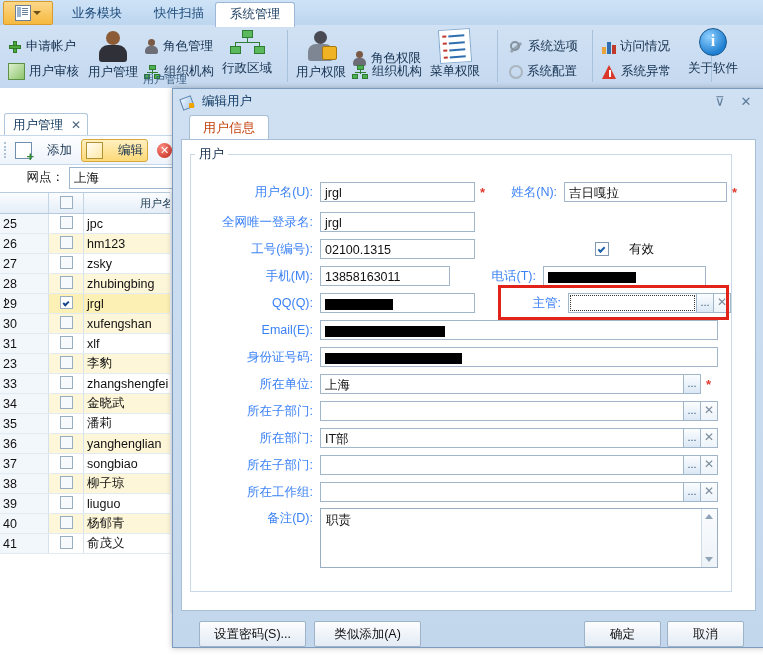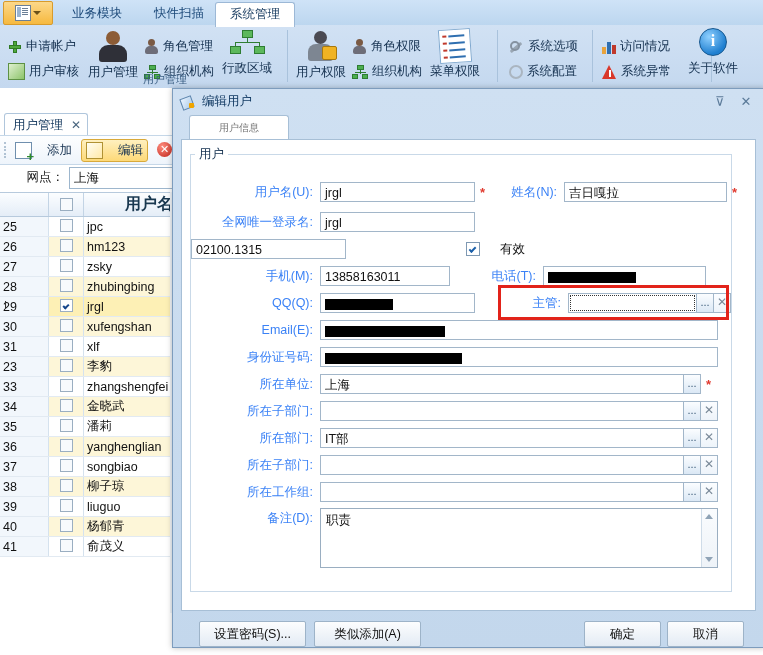--- a/index.html
+++ b/index.html
@@ -81,41 +81,41 @@
   
   #mdi{position:absolute;left:0;top:88px;width:763px;height:567px;background:#ffffff;}
   #doctabbar{position:absolute;left:0;top:25px;width:178px;height:22px;}
   #doctab{position:absolute;left:4px;top:0;height:22px;padding:0 6px 0 8px;
     background:#ffffff;border:1px solid #b0c6dc;border-bottom:1px solid #fff;
     border-radius:3px 3px 0 0;display:flex;align-items:center;gap:8px;font-size:12.5px;color:#15395e;cursor:pointer;}
   .tabx{color:#4a667f;font-size:12px;cursor:pointer;}
   #doctoolbar{position:absolute;left:0;top:47px;width:178px;height:28px;
     background:linear-gradient(180deg,#fdfeff,#eef4fb);border-top:1px solid #c5d7e8;
     border-bottom:1px solid #c5d7e8;display:flex;align-items:center;gap:4px;padding-left:4px;}
-  .tbbtn{display:flex;align-items:flex-start;gap:15px;padding:2px 4px;border:1px solid transparent;
+  .tbbtn{display:flex;align-items:center;gap:15px;padding:2px 4px;border:1px solid transparent;
     border-radius:3px;cursor:pointer;font-size:12.5px;color:#14304f;white-space:nowrap;}
   .tbbtn.on{background:linear-gradient(180deg,#fff0bf,#fdd978);border:1px solid #d8a93a;}
   .grip{width:4px;height:16px;display:flex;flex-direction:column;justify-content:space-between;}
   .grip i{display:block;width:2px;height:2px;background:#9ab0c6;border-radius:50%;}
   .ic-add{width:15px;height:15px;border:1px solid #6f8fae;background:#fff;position:relative;}
   .ic-add:after{content:"+";position:absolute;right:-3px;bottom:-5px;color:#2e8b2e;font-size:13px;font-weight:bold;line-height:13px;}
   .ic-edit{width:15px;height:15px;background:linear-gradient(135deg,#fffdf2,#ffe9a8);border:1px solid #b09233;}
   .ic-del{width:15px;height:15px;border-radius:50%;background:radial-gradient(circle at 35% 30%,#ff8d7f,#c0241a);
     color:#fff;font-size:11px;font-weight:bold;text-align:center;line-height:14px;}
   #wdrow{position:absolute;left:0;top:75px;width:178px;height:29px;display:flex;align-items:center;}
   #wdlabel{width:64px;text-align:right;font-size:12.5px;color:#1a1a1a;padding-right:5px;}
   #wdinput{flex:1;height:20px;background:#fff;border:1px solid #9db6cd;border-right:none;
     font-size:12.5px;padding-left:4px;line-height:20px;color:#111;}
   
   #gridwrap{position:absolute;left:0;top:104px;width:178px;height:421px;
     border-top:1px solid #b7cadd;background:#fff;overflow:hidden;}
   table.grid{border-collapse:collapse;width:178px;table-layout:fixed;}
   table.grid th{height:18px;background:linear-gradient(180deg,#fbfdff,#e4edf7);
     border-right:1px solid #c3d4e5;border-bottom:1px solid #b7cadd;
-    font-weight:bold;font-size:16px;color:#18374f;}
+    font-weight:normal;font-size:11px;color:#18374f;}
   table.grid td{height:19px;border-right:1px solid #d5e2ee;border-bottom:1px solid #e2eaf2;
     font-size:12.5px;color:#111;padding:0 3px;overflow:hidden;white-space:nowrap;}
   .c-idx{width:46px;color:#14304f;background:#f2f7fc;}
   .c-chk{width:32px;text-align:center;}
   .c-name{text-align:left;}
   th.c-name{text-align:right;padding-right:4px;}
   tr.alt td{background:#fdf6d8;}
   tr.alt td.c-idx{background:#f2f7fc;}
   tr.sel td{background:#fdf0b5;}
   tr.sel td.c-idx{background:#f2f7fc;}
@@ -134,23 +134,23 @@
   #dlgtitle{height:25px;display:flex;align-items:center;padding-left:8px;gap:6px;
     color:#123a63;font-size:12.5px;}
   .ic-winedit{width:15px;height:14px;position:relative;}
   .ic-winedit:before{content:"";position:absolute;left:0;top:2px;width:10px;height:10px;
     background:linear-gradient(135deg,#eaf4ff,#a9c9e8);border:1px solid #5d85ad;transform:rotate(-20deg);}
   .ic-winedit:after{content:"";position:absolute;left:8px;top:8px;width:5px;height:5px;background:#f0a500;border-radius:1px;}
   .titlebtn{width:20px;height:18px;display:flex;align-items:center;justify-content:center;
     color:#5b7a99;font-size:13px;cursor:pointer;}
   #dlgbody{position:absolute;left:8px;top:26px;width:575px;height:524px;}
   #tabrow{height:24px;position:relative;}
-  #dlgtab{position:absolute;left:8px;top:0;height:24px;line-height:23px;padding:0 29px;
+  #dlgtab{position:absolute;left:8px;top:0;height:24px;line-height:23px;padding:0 13px;
     background:#ffffff;border:1px solid #a7bfd6;border-bottom:none;border-radius:3px 3px 0 0;
-    font-size:10px;color:#737373;cursor:pointer;}
+    font-size:13px;color:#c2410c;cursor:pointer;}
   #tabpage{position:absolute;left:0;top:24px;width:573px;height:470px;
     background:#ffffff;border:1px solid #a7bfd6;}
   fieldset.grp{position:absolute;left:8px;top:6px;width:540px;height:444px;
     border:1px solid #c9d9e8;margin:0;padding:0;}
   fieldset.grp legend{font-size:12.5px;color:#14304f;padding:0 4px;margin-left:4px;}
   .frow{position:absolute;height:22px;display:flex;align-items:center;}
   .flabel{text-align:right;font-size:12.5px;color:#3b82f6;padding-right:7px;white-space:nowrap;}
   .fin{height:20px;background:#ffffff;border:1px solid #a2b6c9;box-sizing:border-box;
     font-size:12.5px;color:#111;padding:2px 0 0 4px;line-height:16px;overflow:hidden;white-space:nowrap;}
   .fin.focusdotted{border:1px solid #a2b6c9;outline:1px dotted #333;outline-offset:-3px;}
@@ -243,21 +243,21 @@
   <div class="gname" style="left:110px;width:110px;">用户管理</div>
 
   <div class="ritem-big" style="left:296px;top:30px;">
     <span class="ic ic-lockperson">
         <i class="hd"></i>
         <i class="bd"></i>
         <i class="lk"></i>
       </span>
     <span>用户权限</span>
   </div>
-  <div class="ritem" style="left:352px;top:38px;">
+  <div class="ritem" style="left:352px;top:50px;">
     <span class="ic ic-person ic-person2"></span>
     <span>角色权限</span>
   </div>
   <div class="ritem" style="left:352px;top:63px;">
     <span class="ic ic-org">
       <span class="ic-tree-top"></span>
         <span class="ic-tree-stem"></span>
         <span class="ic-tree-bar"></span>
       <span class="ic-tree-l"></span>
         <span class="ic-tree-r"></span>
@@ -469,20 +469,21 @@
           <span class="fin" style="width:163px;">吉日嘎拉</span>
           <span class="req">*</span>
         </div>
 
         <div class="frow" style="left:0;top:48px;">
           <span class="flabel" style="width:122px;">全网唯一登录名:</span>
           <span class="fin" style="width:155px;">jrgl</span>
         </div>
 
         <div class="frow" style="left:0;top:75px;">
+          <span class="flabel" style="width:122px;">工号(编号):</span>
           <span class="fin" style="width:155px;">02100.1315</span>
           <span class="chkwrap" style="margin-left:120px;">
             <span class="cbx2 checked"></span>
             <span>有效</span>
           </span>
         </div>
 
         <div class="frow" style="left:0;top:102px;">
           <span class="flabel" style="width:122px;">手机(M):</span>
           <span class="fin" style="width:130px;">13858163011</span>

